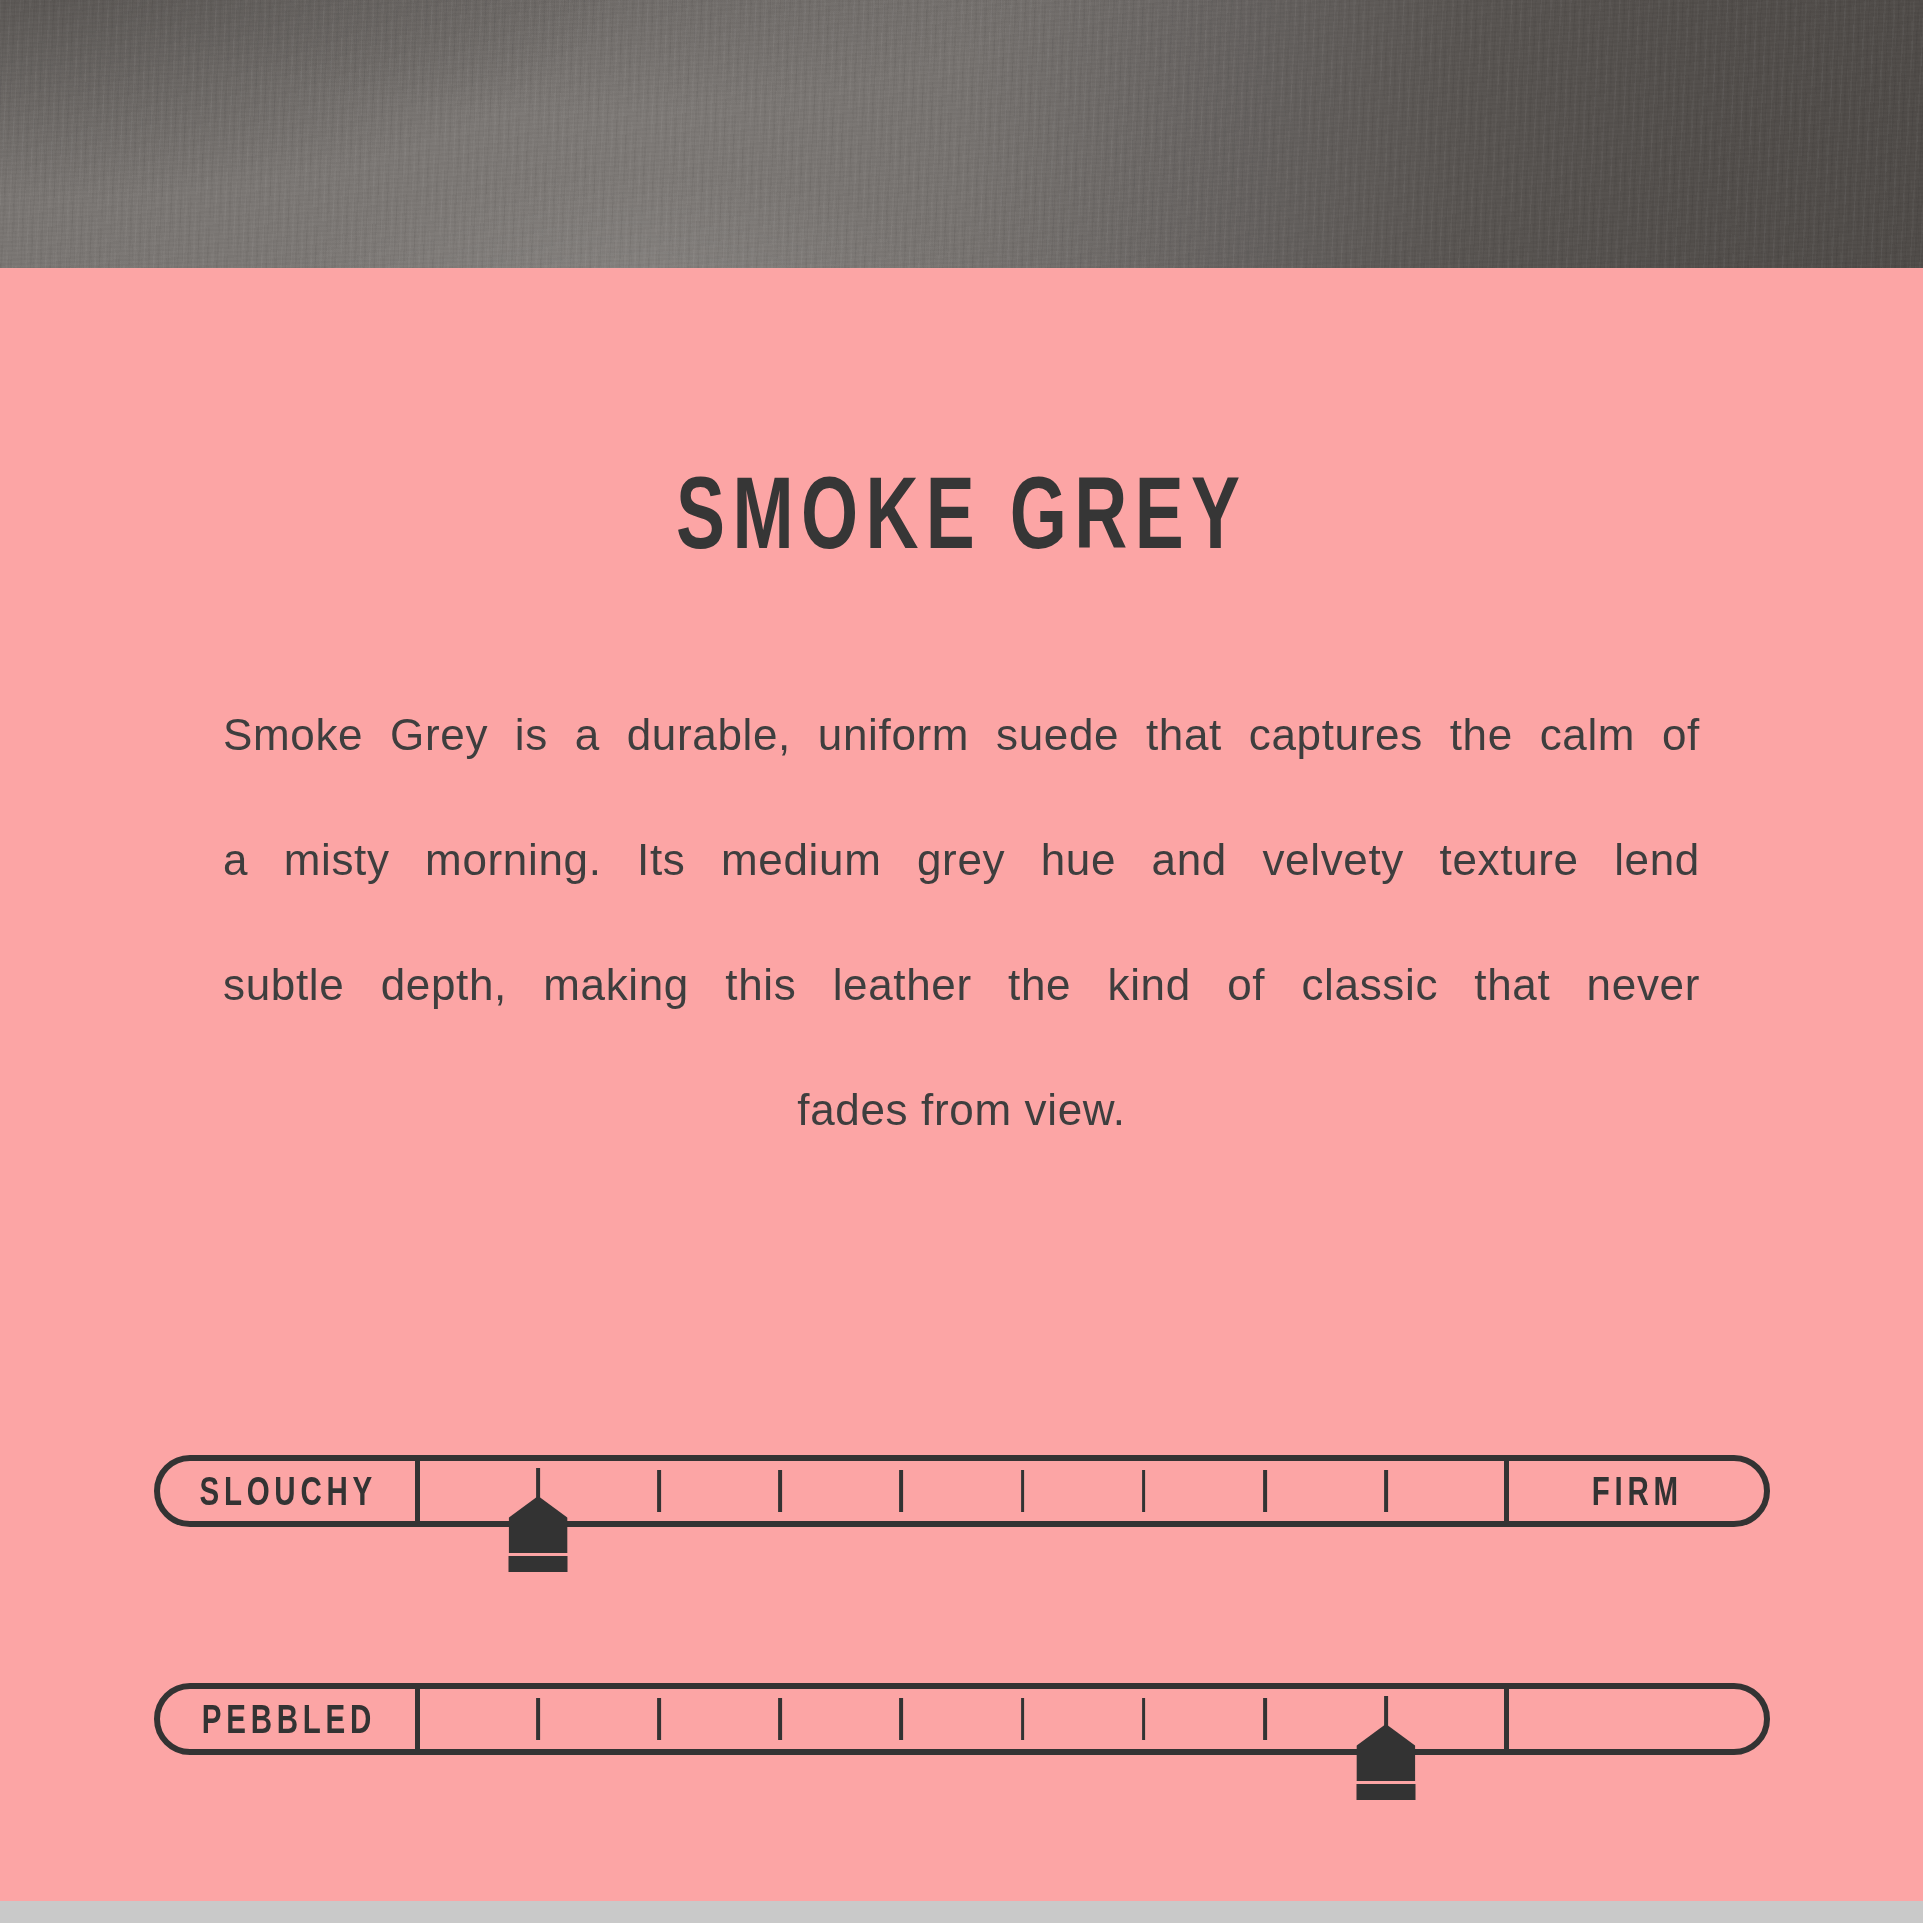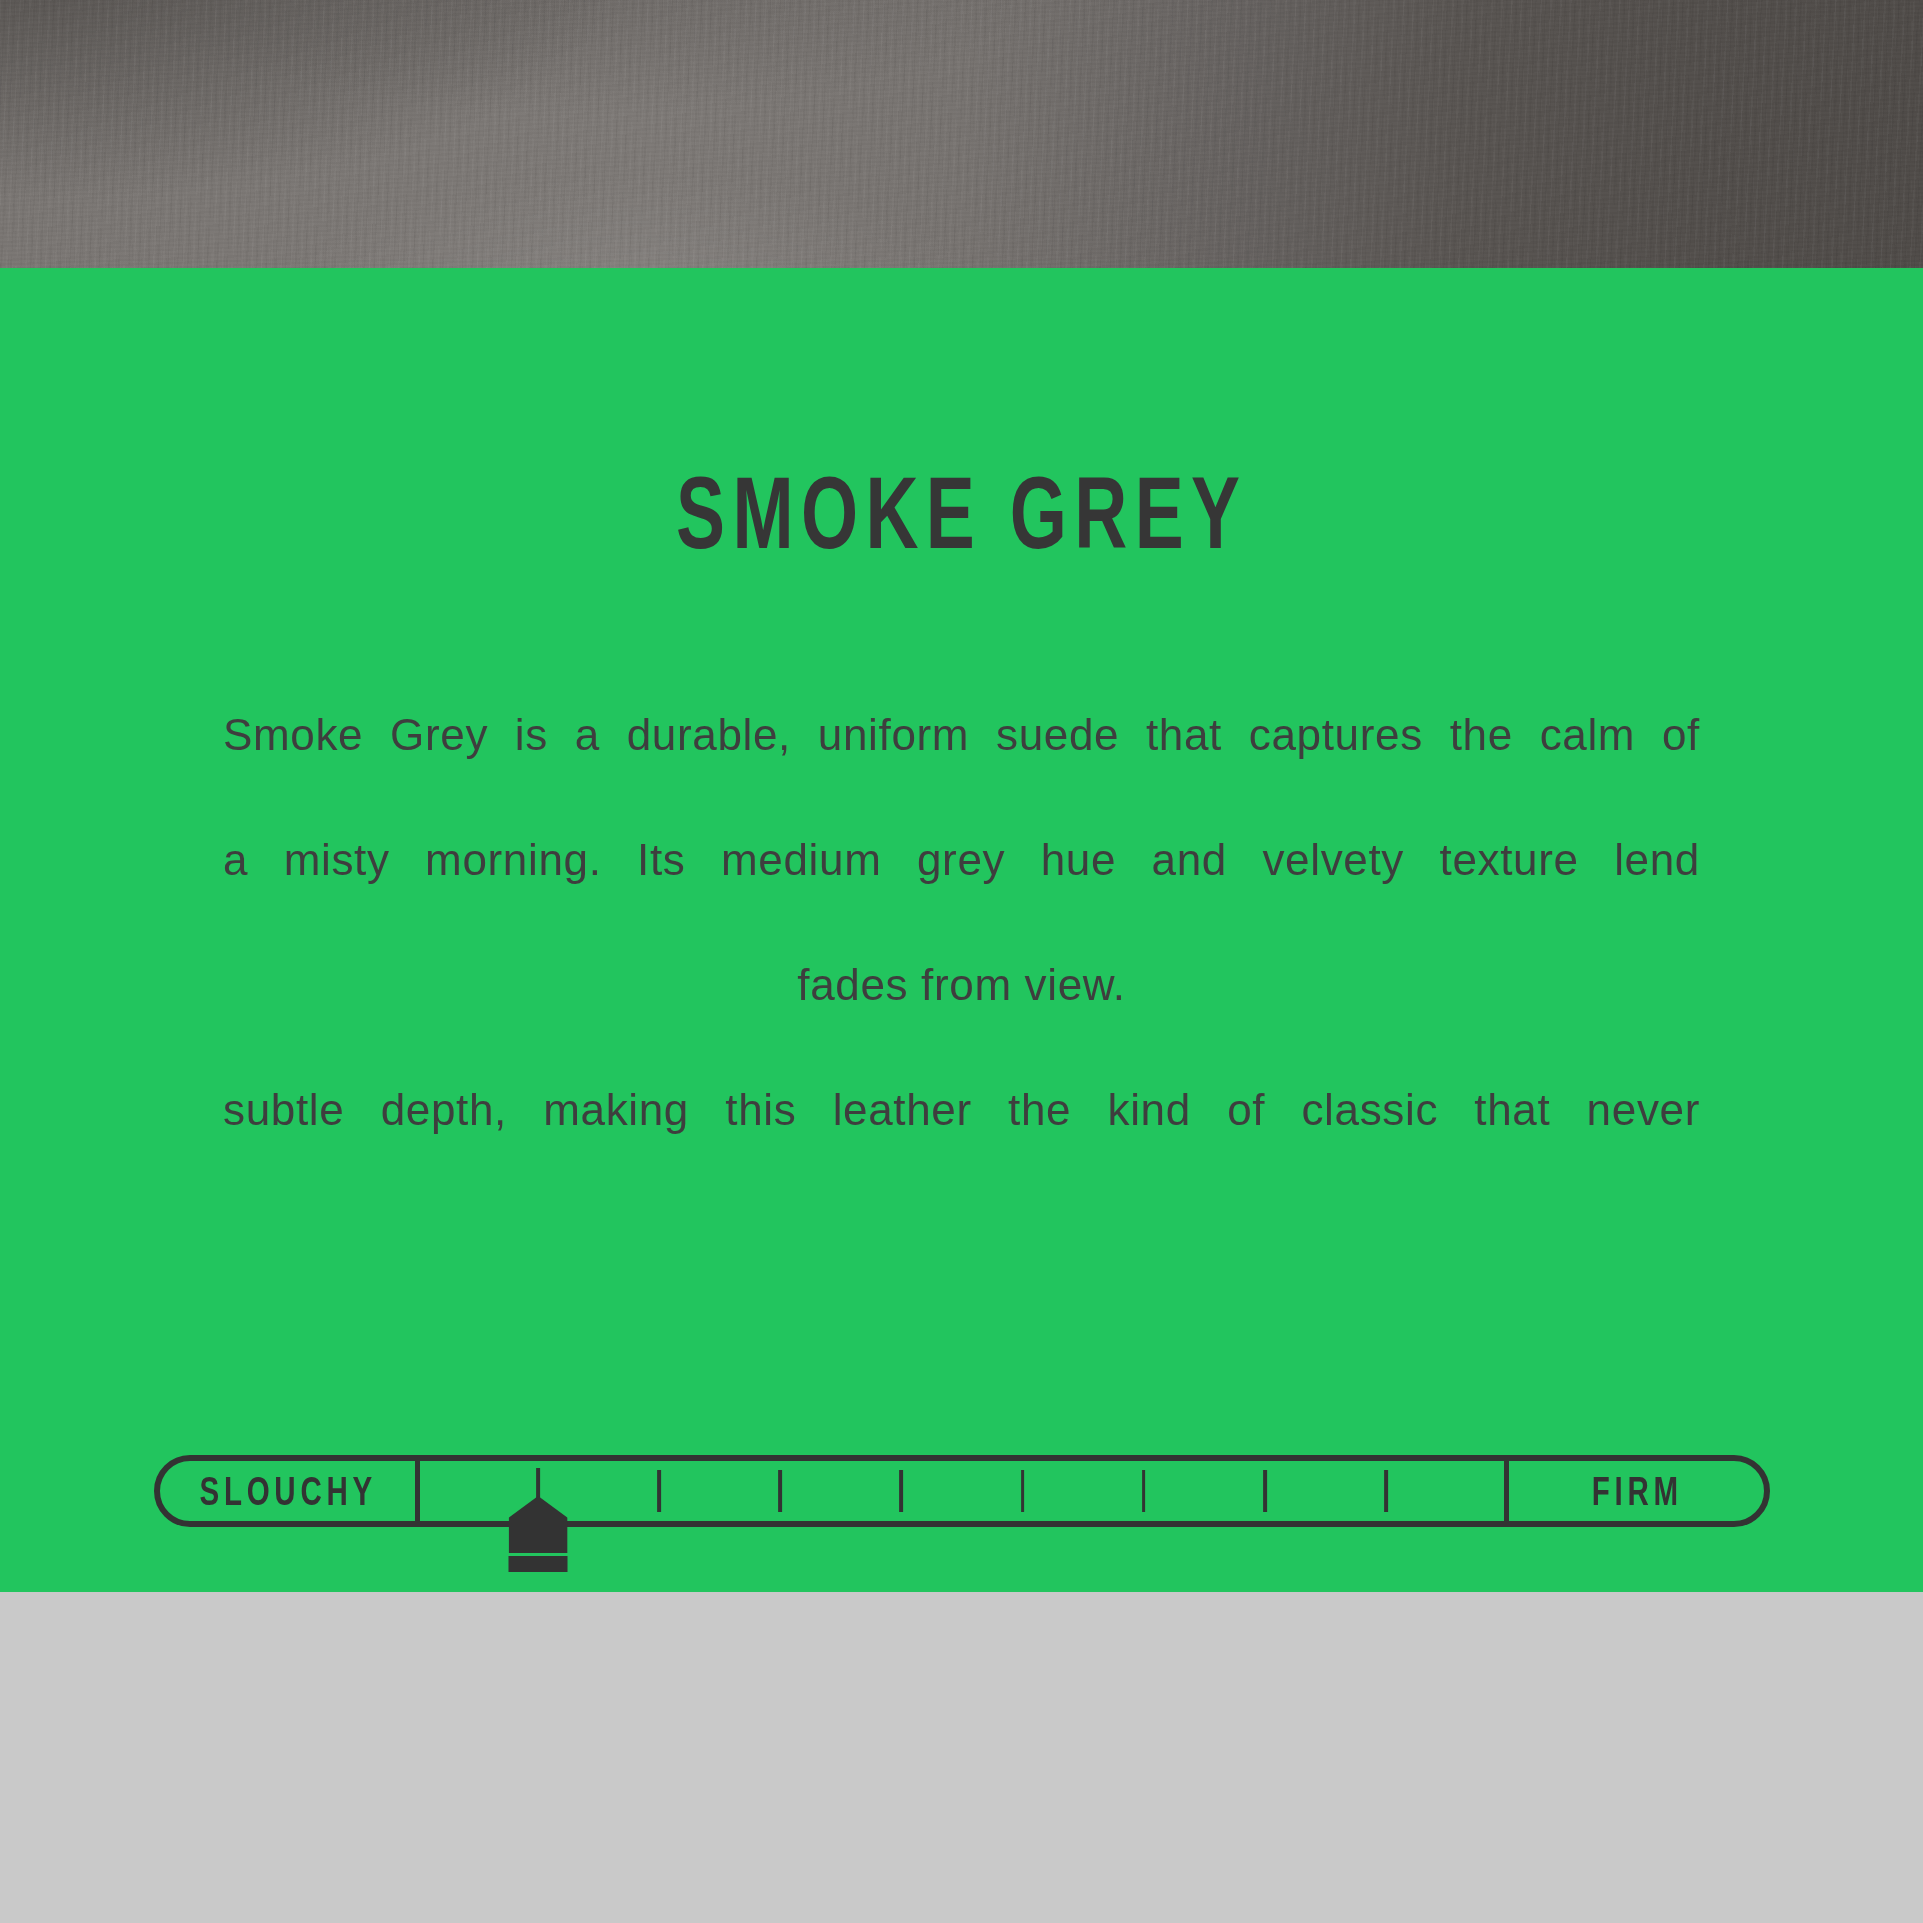--- a/index.html
+++ b/index.html
@@ -1,18 +1,18 @@
 <!DOCTYPE html>
 <html style="font-size:12px"><head>
 <meta charset="utf-8">
 <style>
   html,body{margin:0;padding:0;background:#c9c9c9;}
   .canvas{
-    position:relative;width:1924px;height:1592px;overflow:hidden;
-    background:#22c55e;
+    position:relative;width:1924px;height:1901px;overflow:hidden;
+    background:#fca5a5;
     font-family:"Liberation Sans","DejaVu Sans",sans-serif;
   }
 
   
   .hero{
     position:absolute;left:0;top:0;width:1924px;height:268px;
     background:
       radial-gradient(ellipse 827px 316px at 2% -8%, rgba(32,29,27,.38), rgba(32,29,27,0) 70%),
       radial-gradient(ellipse 676px 225px at 30% -20%, rgba(40,36,34,.22), rgba(40,36,34,0) 75%),
       radial-gradient(ellipse 526px 195px at 33% 115%, rgba(255,255,255,.07), rgba(255,255,255,0) 70%),
@@ -90,22 +90,22 @@
 
   <div class="hero"></div>
 
   <div class="title">
     <span class="condense">SMOKE GREY</span>
   </div>
 
   <div class="desc">
     <div class="line">Smoke Grey is a durable, uniform suede that captures the calm of</div>
     <div class="line">a misty morning. Its medium grey hue and velvety texture lend</div>
+    <div class="line">subtle depth, making this leather the kind of classic that never</div>
     <div class="line last">fades from view.</div>
-    <div class="line">subtle depth, making this leather the kind of classic that never</div>
   </div>
 
   <div class="scale s0">
     <div class="label-sect label-left">
       <span class="condense">SLOUCHY</span>
     </div>
     <div class="divider dl"></div>
     <div class="middle">
         <div class="tick" style="left: 22.2222%;"></div>
         <div class="tick" style="left: 33.3333%;"></div>

